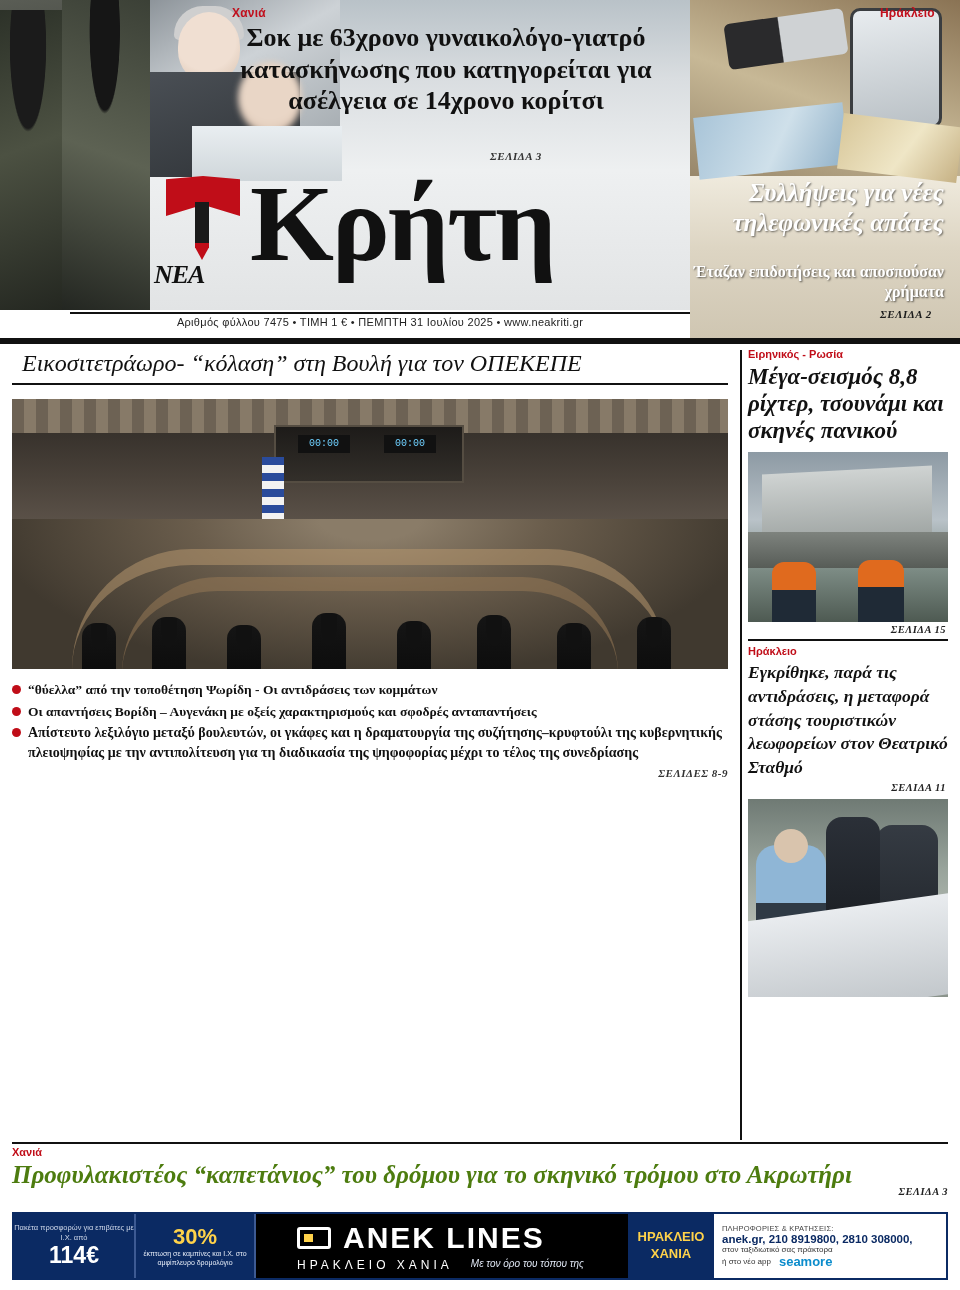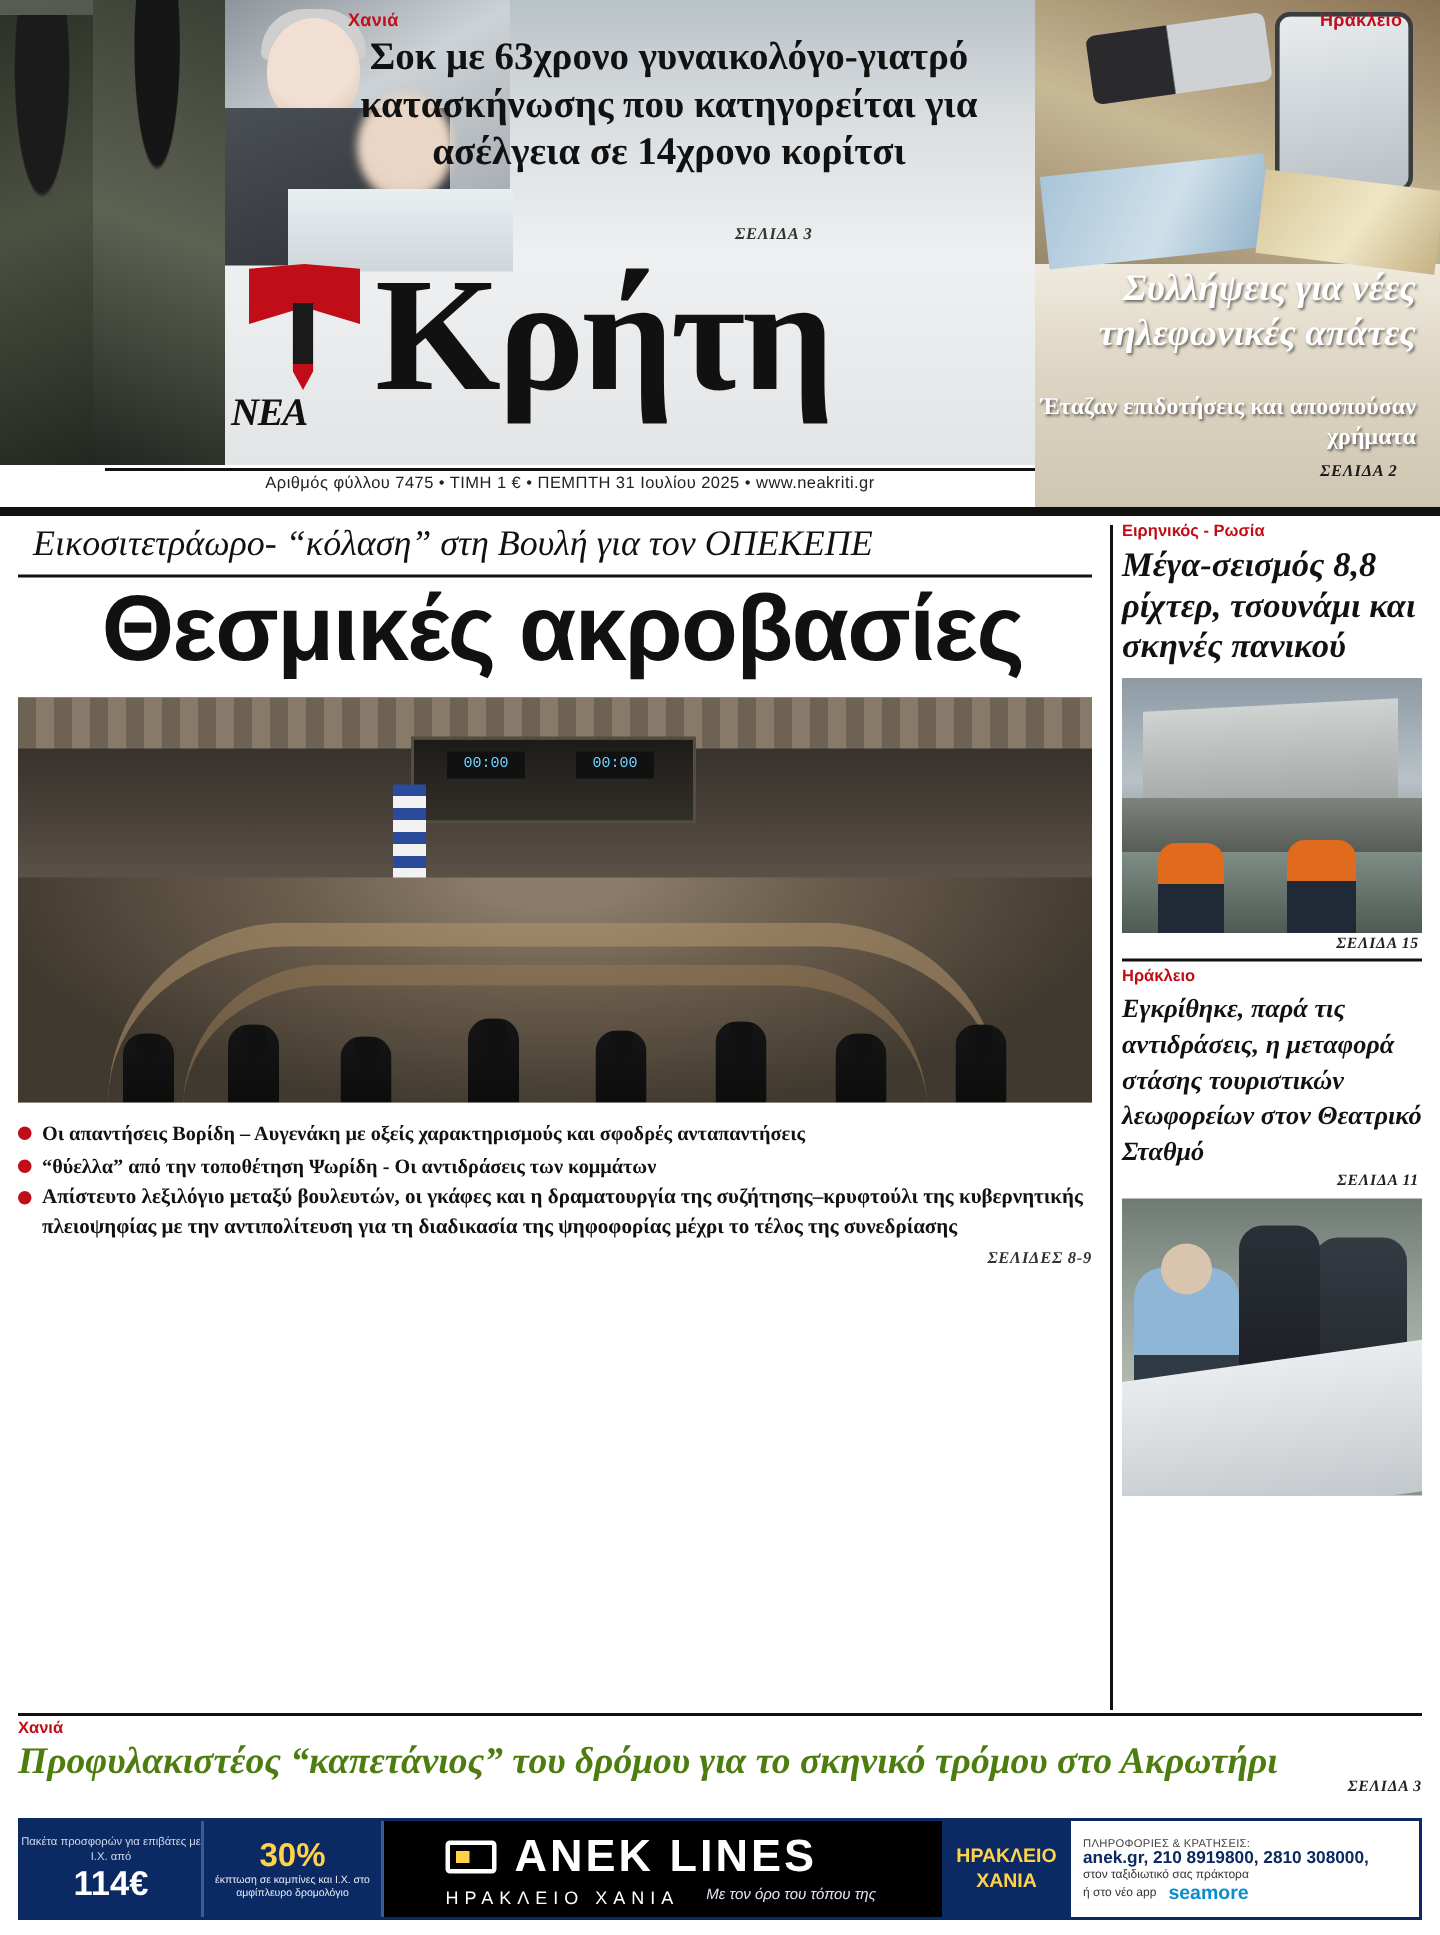--- a/index.html
+++ b/index.html
@@ -430,21 +430,20 @@
 
   <div class="black-bar"></div>
 
   <div class="body-area">
 
     <div class="col-sep"></div>
 
     <div class="left-col">
       <div class="kicker">Εικοσιτετράωρο- “κόλαση” στη Βουλή για τον ΟΠΕΚΕΠΕ</div>
       <div class="kicker-rule"></div>
-      <div class="main-subtitle">Θεσμικές ακροβασίες</div>
 
       <div class="parliament">
         <div class="ceiling"></div>
         <div class="podium"></div>
         <div class="screenA">00:00</div>
         <div class="screenB">00:00</div>
         <div class="flag"></div>
         <div class="benches"></div>
         <div class="arc"></div>
         <div class="arc2"></div>
@@ -454,25 +453,25 @@
         <div class="silhouette" style="left:300px; height:56px;"></div>
         <div class="silhouette" style="left:385px; height:48px;"></div>
         <div class="silhouette" style="left:465px; height:54px;"></div>
         <div class="silhouette" style="left:545px; height:46px;"></div>
         <div class="silhouette" style="left:625px; height:52px;"></div>
       </div>
 
       <div class="bullets">
         <div class="bullet-row">
           <span class="bullet-dot"></span>
-          <span>Οι απαντήσεις Βορίδη – Αυγενάκη με οξείς χαρακτηρισμούς και σφοδρές ανταπαντήσεις</span>
+          <span>“θύελλα” από την τοποθέτηση Ψωρίδη - Οι αντιδράσεις των κομμάτων</span>
         </div>
         <div class="bullet-row">
           <span class="bullet-dot"></span>
-          <span>“θύελλα” από την τοποθέτηση Ψωρίδη - Οι αντιδράσεις των κομμάτων</span>
+          <span>Οι απαντήσεις Βορίδη – Αυγενάκη με οξείς χαρακτηρισμούς και σφοδρές ανταπαντήσεις</span>
         </div>
         <div class="bullet-row big">
           <span class="bullet-dot"></span>
           <span>Απίστευτο λεξιλόγιο μεταξύ βουλευτών, οι γκάφες και η δραματουργία της συζήτησης–κρυφτούλι της κυβερνητικής πλειοψηφίας με την αντιπολίτευση για τη διαδικασία της ψηφοφορίας μέχρι το τέλος της συνεδρίασης</span>
         </div>
       </div>
       <div class="bullets-ref">ΣΕΛΙΔΕΣ 8-9</div>
     </div>
 
     <div class="right-col">

